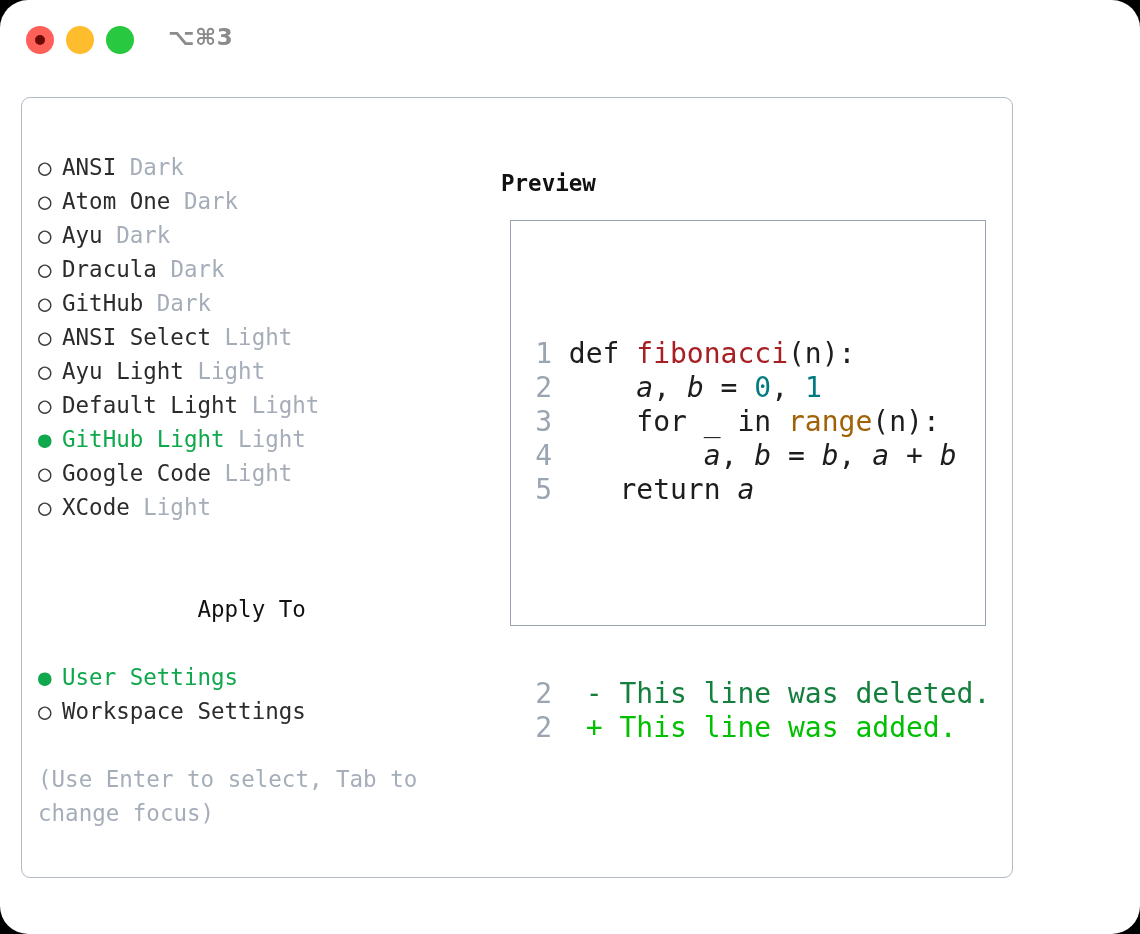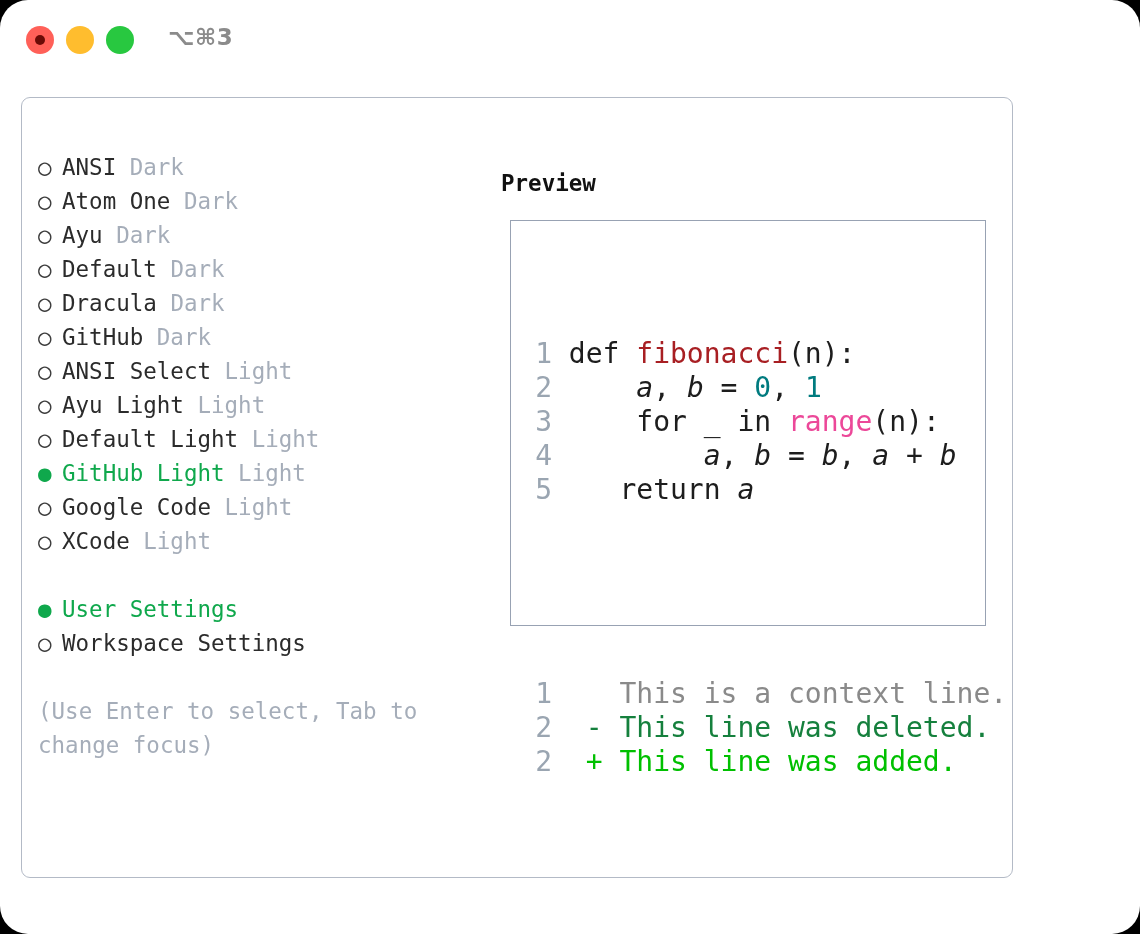--- a/index.html
+++ b/index.html
@@ -161,21 +161,21 @@
   .cline { white-space: pre; }
   .lno {
     display: inline-block;
     width: 22px;
     text-align: right;
     color: #9aa5b1;
   }
   .code { color: #1d1d1d; }
   .tok-fn   { color: #a81f23; }
   .tok-num  { color: #007b7f; }
-  .tok-call { color: #ec4899; }
+  .tok-call { color: #a16207; }
   .tok-var  { font-style: italic; color: #1d1d1d; }
   .blank-line { height: 34px; }
 
   .d-ctx { color: #8a8a8a; }
   .d-del { color: #15803d; }
   .d-add { color: #00c000; }
 </style>
 </head>
 <body>
 
@@ -191,51 +191,53 @@
   <div class="panel">
     <div class="cols">
 
       <div class="left-col">
 
 
         <div id="theme-list">
             <div class="opt-row"><span class="marker">○</span><span class="opt-label">ANSI</span><span> </span><span class="opt-variant">Dark</span></div>
             <div class="opt-row"><span class="marker">○</span><span class="opt-label">Atom One</span><span> </span><span class="opt-variant">Dark</span></div>
             <div class="opt-row"><span class="marker">○</span><span class="opt-label">Ayu</span><span> </span><span class="opt-variant">Dark</span></div>
-            <div class="opt-row"><span class="marker">○</span><span class="opt-label">Default</span><span> </span><span class="opt-variant">Dark</span></div>
             <div class="opt-row"><span class="marker">○</span><span class="opt-label">Dracula</span><span> </span><span class="opt-variant">Dark</span></div>
             <div class="opt-row"><span class="marker">○</span><span class="opt-label">GitHub</span><span> </span><span class="opt-variant">Dark</span></div>
             <div class="opt-row"><span class="marker">○</span><span class="opt-label">ANSI Select</span><span> </span><span class="opt-variant">Light</span></div>
             <div class="opt-row"><span class="marker">○</span><span class="opt-label">Ayu Light</span><span> </span><span class="opt-variant">Light</span></div>
             <div class="opt-row"><span class="marker">○</span><span class="opt-label">Default Light</span><span> </span><span class="opt-variant">Light</span></div>
             <div class="opt-row selected"><span class="marker">●</span><span class="opt-label">GitHub Light</span><span> </span><span class="opt-variant">Light</span></div>
             <div class="opt-row"><span class="marker">○</span><span class="opt-label">Google Code</span><span> </span><span class="opt-variant">Light</span></div>
             <div class="opt-row"><span class="marker">○</span><span class="opt-label">XCode</span><span> </span><span class="opt-variant">Light</span></div>
           </div>
 
         <div class="gap-row"></div>
 
+        <div class="section-head" style="font-weight:400;">
+          <span class="marker"></span><span>Apply To</span>
+        </div>
 
         <div id="apply-list">
             <div class="opt-row selected"><span class="marker">●</span><span class="opt-label">User Settings</span></div>
             <div class="opt-row"><span class="marker">○</span><span class="opt-label">Workspace Settings</span></div>
           </div>
 
         <div class="gap-row"></div>
 
         <div class="hint">(Use Enter to select, Tab to change focus)</div>
       </div>
 
       <div class="right-col">
         <div class="preview-title">Preview</div>
 
         <div class="preview-box">
           <div class="code-area">
             <div id="code-lines"><div class="cline"><span class="lno">1</span><span> </span><span class="code">def </span><span class="tok-fn">fibonacci</span><span class="code">(n):</span></div><div class="cline"><span class="lno">2</span><span> </span><span class="code">    </span><span class="tok-var">a</span><span class="code">, </span><span class="tok-var">b</span><span class="code"> = </span><span class="tok-num">0</span><span class="code">, </span><span class="tok-num">1</span></div><div class="cline"><span class="lno">3</span><span> </span><span class="code">    for _ in </span><span class="tok-call">range</span><span class="code">(n):</span></div><div class="cline"><span class="lno">4</span><span> </span><span class="code">        </span><span class="tok-var">a</span><span class="code">, </span><span class="tok-var">b</span><span class="code"> = </span><span class="tok-var">b</span><span class="code">, </span><span class="tok-var">a</span><span class="code"> + </span><span class="tok-var">b</span></div><div class="cline"><span class="lno">5</span><span> </span><span class="code">   return </span><span class="tok-var">a</span></div></div>
             <div class="blank-line"></div>
-            <div id="diff-lines"><div class="cline"><span class="lno">1</span><span class="d-ctx">    This is a context line.</span></div><div class="cline"><span class="lno">2</span><span class="d-del">  - This line was deleted.</span></div><div class="cline"><span class="lno">2</span><span class="d-add">  + This line was added.</span></div></div>
+            <div id="diff-lines"><div class="cline"><span class="lno">2</span><span class="d-del">  - This line was deleted.</span></div><div class="cline"><span class="lno">2</span><span class="d-add">  + This line was added.</span></div></div>
           </div>
         </div>
       </div>
 
     </div>
   </div>
 </div>
 
 </body></html>

